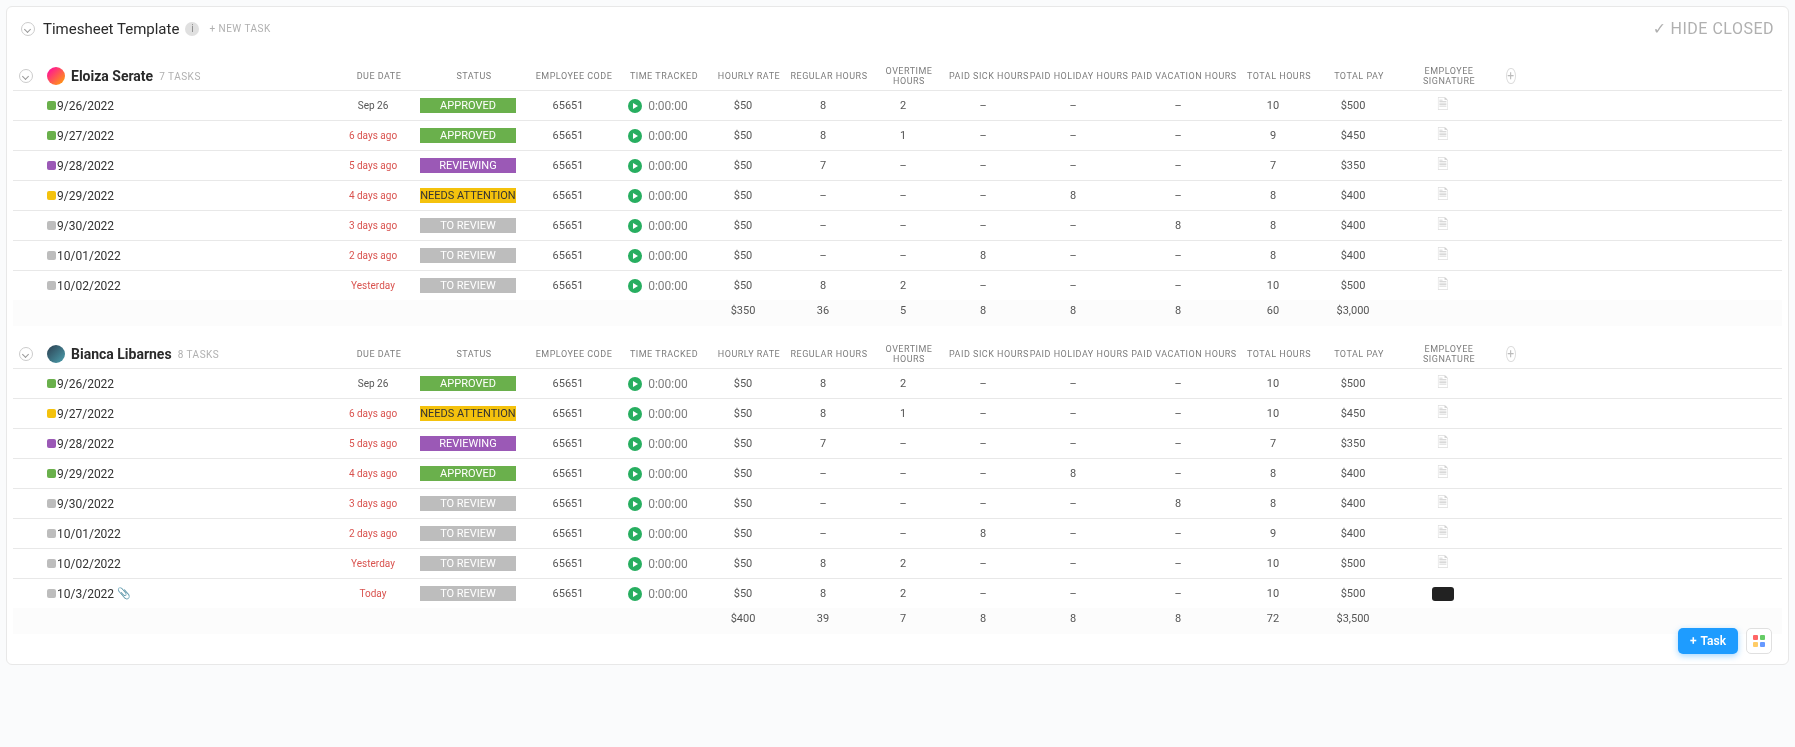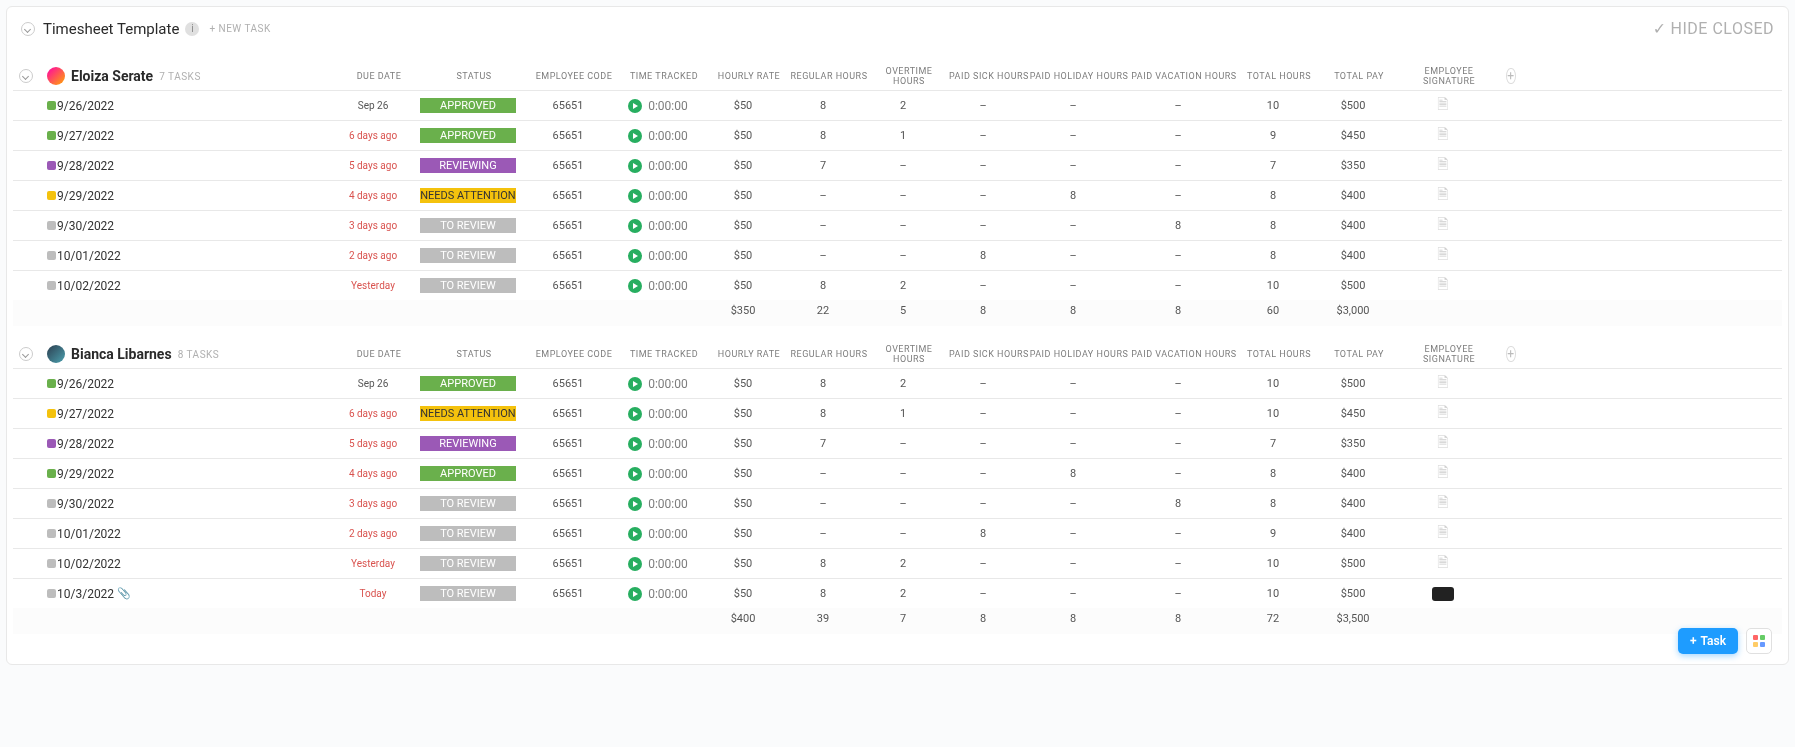--- a/index.html
+++ b/index.html
@@ -557,21 +557,21 @@
     </div>
         <div style="position: relative;">
           <div class="new-task-row">+ New task</div>
           <div class="totals-row" style="position: absolute; left: 0px; right: 0px; top: 0px;">
     <div class="name-col" style="width:320px;flex:0 0 320px;"></div>
     <div class="col-due"></div>
     <div class="col-status"></div>
     <div class="col-emp"></div>
     <div class="col-time"></div>
     <div class="col-rate num-cell">$350</div>
-    <div class="col-reg num-cell">22</div>
+    <div class="col-reg num-cell">36</div>
     <div class="col-ot num-cell">5</div>
     <div class="col-sick num-cell">8</div>
     <div class="col-hol num-cell">8</div>
     <div class="col-vac num-cell">8</div>
     <div class="col-tothr num-cell">60</div>
     <div class="col-totpay num-cell">$3,000</div>
     <div class="col-sig"></div>
     <div class="col-plus"></div>
   </div>
         </div>

